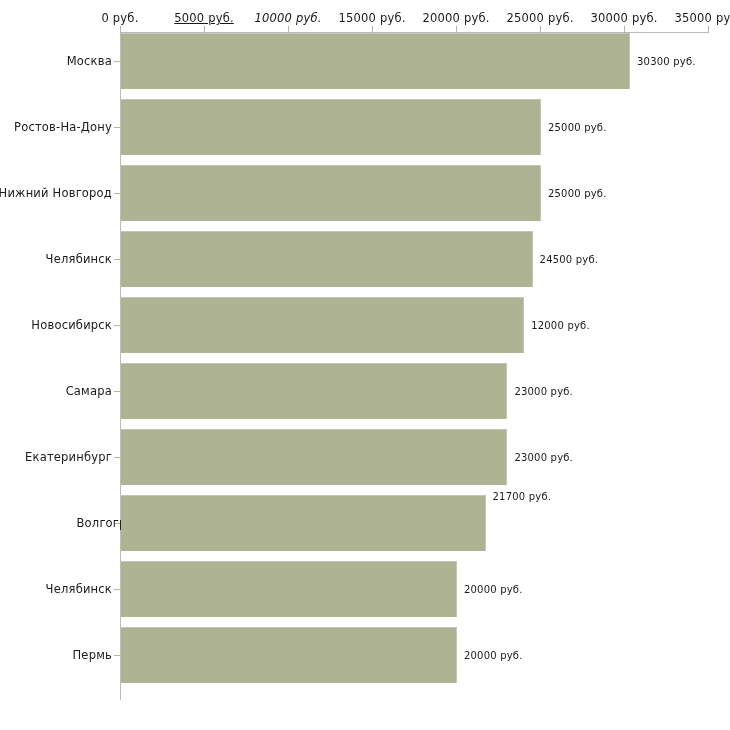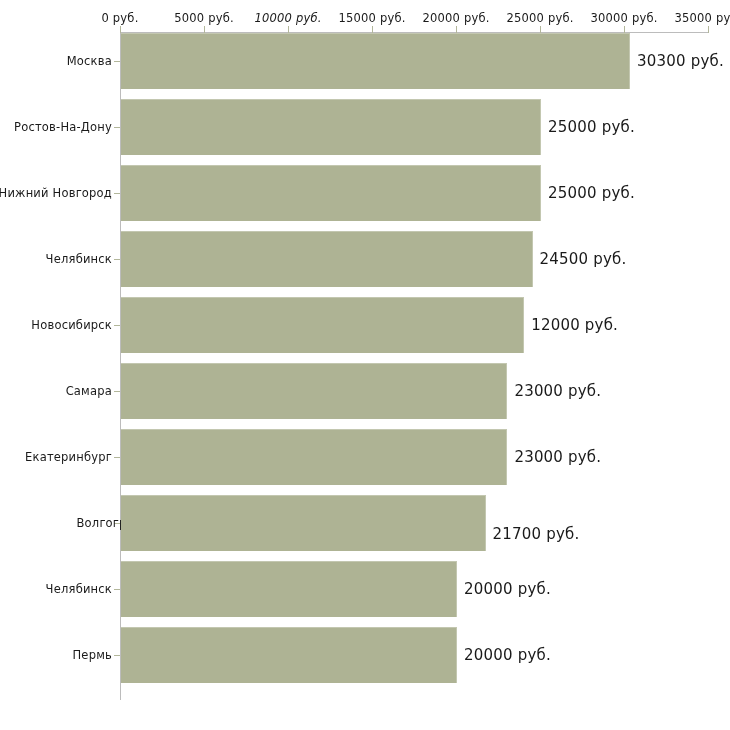--- a/index.html
+++ b/index.html
@@ -85,41 +85,41 @@
   .bar {
     position: absolute;
     left: 121px;
     background: #aeb394;
     border-top: 1px solid #c3c7b0;
     border-right: 1px solid #c3c7b0;
     box-sizing: border-box;
   }
   .bar-value-label {
     position: absolute;
-    font-size: 15px;
+    font-size: 10px;
     color: #1a1a1a;
     white-space: nowrap;
     transform: translateY(-50%);
     letter-spacing: 0.2px;
   }
 </style>
 </head>
 <body>
 
 <div id="chart-root">
   <div id="plot-area">
 
     <div id="x-axis-line"></div>
     <div id="y-axis-line"></div>
 
     <div id="x-ticks">
         <div class="x-tick" style="left: 120px;"></div>
         <div class="x-tick-label" style="left: 120px;">0 руб.</div>
         <div class="x-tick" style="left: 204px;"></div>
-        <div class="x-tick-label" style="left: 204px;">5000 руб.</div>
+        <div class="x-tick-label" style="left: 204px; text-decoration: underline;">5000 руб.</div>
         <div class="x-tick" style="left: 288px;"></div>
         <div class="x-tick-label" style="left: 288px; font-style: italic;">10000 руб.</div>
         <div class="x-tick" style="left: 372px;"></div>
         <div class="x-tick-label" style="left: 372px;">15000 руб.</div>
         <div class="x-tick" style="left: 456px;"></div>
         <div class="x-tick-label" style="left: 456px;">20000 руб.</div>
         <div class="x-tick" style="left: 540px;"></div>
         <div class="x-tick-label" style="left: 540px;">25000 руб.</div>
         <div class="x-tick" style="left: 624px;"></div>
         <div class="x-tick-label" style="left: 624px;">30000 руб.</div>
@@ -157,21 +157,21 @@
         <div class="bar-value-label" style="left: 548px; top: 193px;">25000 руб.</div>
         <div class="bar" style="top: 231px; width: 411.6px; height: 56px; background: rgb(174, 179, 148);"></div>
         <div class="bar-value-label" style="left: 539.6px; top: 259px;">24500 руб.</div>
         <div class="bar" style="top: 297px; width: 403.2px; height: 56px; background: rgb(174, 179, 148);"></div>
         <div class="bar-value-label" style="left: 531.2px; top: 325px;">12000 руб.</div>
         <div class="bar" style="top: 363px; width: 386.4px; height: 56px; background: rgb(174, 179, 148);"></div>
         <div class="bar-value-label" style="left: 514.4px; top: 391px;">23000 руб.</div>
         <div class="bar" style="top: 429px; width: 386.4px; height: 56px; background: rgb(174, 179, 148);"></div>
         <div class="bar-value-label" style="left: 514.4px; top: 457px;">23000 руб.</div>
         <div class="bar" style="top: 495px; width: 364.56px; height: 56px; background: rgb(174, 179, 148);"></div>
-        <div class="bar-value-label" style="left: 492.56px; top: 534px;">21700 руб.</div>
+        <div class="bar-value-label" style="left: 492.56px; top: 496px;">21700 руб.</div>
         <div class="bar" style="top: 561px; width: 336px; height: 56px; background: rgb(174, 179, 148);"></div>
         <div class="bar-value-label" style="left: 464px; top: 589px;">20000 руб.</div>
         <div class="bar" style="top: 627px; width: 336px; height: 56px; background: rgb(174, 179, 148);"></div>
         <div class="bar-value-label" style="left: 464px; top: 655px;">20000 руб.</div>
       </div>
 
   </div>
 </div>
 
 </body></html>

